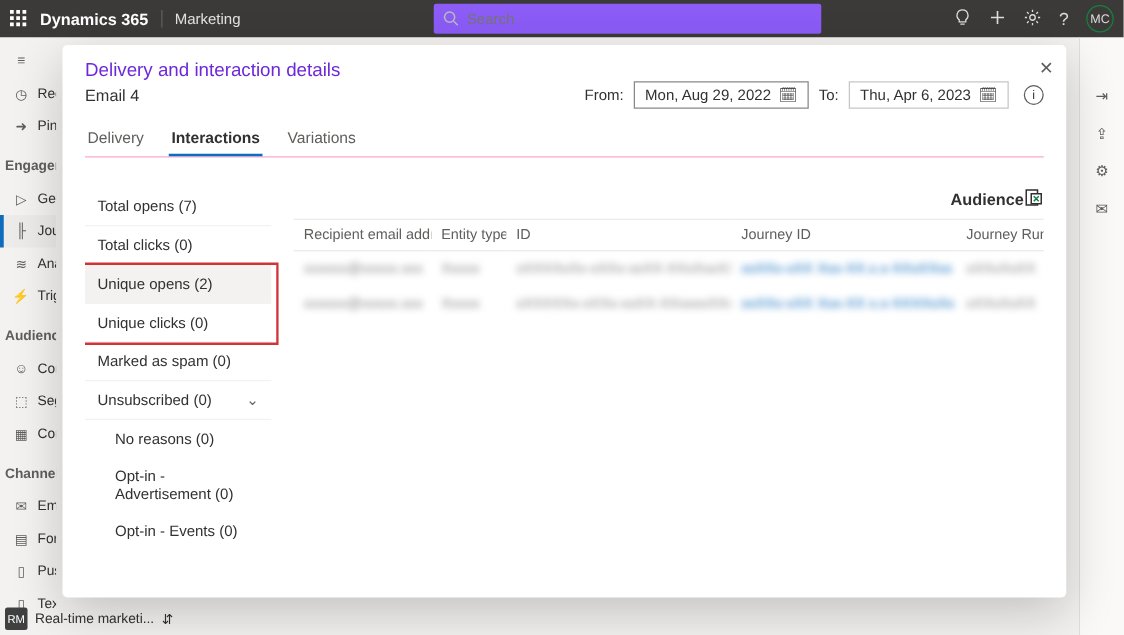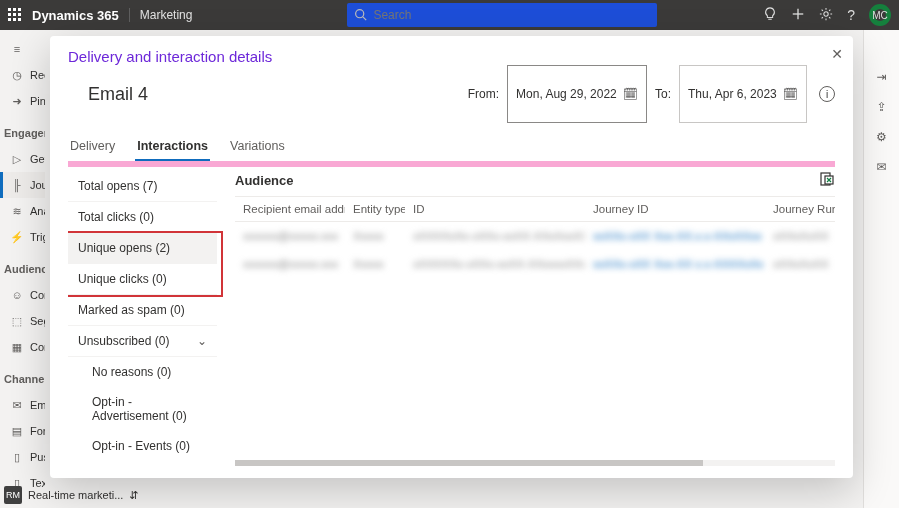--- a/index.html
+++ b/index.html
@@ -6,66 +6,66 @@
   body { width: 899px; height: 508px; overflow: hidden; background: #f3f2f1; color: #323130; font-size: 12px; position: relative; }
 
   
   .topbar { background: #3b3a39; color: #fff; height: 30px; display: flex; align-items: center; padding: 0 8px; gap: 25px; }
   .topbar .brand { display: flex; align-items: center; gap: 10px; }
   .waffle { width: 14px; height: 14px; display: grid; grid-template-columns: repeat(3,3px); grid-template-rows: repeat(3,3px); gap: 2px; }
   .waffle span { background: #fff; }
   .brand-text { font-weight: 600; font-size: 13px; }
   .sub-text { font-size: 12px; opacity: .85; border-left: 1px solid #666; padding-left: 10px; }
   .search { flex: 0 0 310px; margin-left: 130px; }
-  .search input { width: 100%; border: none; background: #1d4ed8; color: #fff; height: 24px; padding: 0 8px 0 26px; font-size: 12px; border-radius: 2px; }
+  .search input { width: 100%; border: none; background: #8b5cf6; color: #fff; height: 24px; padding: 0 8px 0 26px; font-size: 12px; border-radius: 2px; }
   .search { position: relative; }
   .search .sicon { position: absolute; left: 7px; top: 5px; color: #bbb; }
   .topbar .right { margin-left: auto; display: flex; align-items: center; gap: 14px; color: #ddd; }
-  .avatar { width: 22px; height: 22px; border-radius: 50%; border: 5px solid #15803d; display: flex; align-items: center; justify-content: center; font-size: 10px; }
+  .avatar { width: 22px; height: 22px; border-radius: 50%; border: 1px solid #15803d; display: flex; align-items: center; justify-content: center; font-size: 10px; }
 
   
   .shell { display: flex; height: calc(508px - 30px); }
   .leftnav { width: 45px; background: #f3f2f1; padding-top: 6px; overflow: hidden; }
   .leftnav .row { display: flex; align-items: center; height: 26px; padding-left: 10px; font-size: 11px; color: #323130; white-space: nowrap; gap: 6px; }
   .leftnav .hdr { font-weight: 600; color: #605e5c; padding-left: 4px; margin-top: 6px; }
   .leftnav .row.active { background: #edebe9; border-left: 3px solid #0F6CBD; padding-left: 7px; }
   .leftnav svg, .leftnav .glyph { width: 14px; flex: 0 0 14px; text-align: center; color: #605e5c; }
 
   .main-behind { flex: 1; background: #f3f2f1; position: relative; }
   .main-behind .toolbar { height: 36px; display: flex; justify-content: flex-end; align-items: center; padding-right: 10px; color: #605e5c; font-size: 12px; }
 
   
   .rightrail { width: 36px; background: #faf9f8; border-left: 1px solid #e1dfdd; display: flex; flex-direction: column; align-items: center; gap: 16px; padding-top: 40px; color: #605e5c; }
 
   
   .modal { position: absolute; left: 50px; top: 36px; right: 46px; bottom: 30px; background: #fff; border-radius: 4px; box-shadow: 0 12px 40px rgba(0,0,0,.2); display: flex; flex-direction: column; padding: 12px 18px; }
   .modal-title { font-size: 15px; color: #6d28d9; }
   .close { position: absolute; right: 10px; top: 10px; color: #605e5c; cursor: pointer; font-size: 14px; }
   .modal-subhead { display: flex; align-items: center; margin-bottom: 10px; }
-  .email-name { font-size: 18px; color: #323130; margin-left: 20px; }
+  .email-name { font-size: 13px; color: #323130; }
   .daterange { margin-left: auto; display: flex; align-items: center; gap: 8px; font-size: 12px; }
   .daterange .lbl { color: #323130; }
-  .datebox { border: 1px solid #8a8886; padding: 21px 8px; display: flex; align-items: center; gap: 6px; font-size: 12px; }
+  .datebox { border: 1px solid #8a8886; padding: 3px 8px; display: flex; align-items: center; gap: 6px; font-size: 12px; }
   .datebox.plain { border-color: #c8c6c4; }
   .info { width: 16px; height: 16px; border: 1px solid #605e5c; border-radius: 50%; display: flex; align-items: center; justify-content: center; font-size: 10px; margin-left: 4px; }
 
-  .tabs { display: flex; gap: 18px; border-bottom: 6px solid #f9a8d4; margin-bottom: 4px; }
+  .tabs { display: flex; gap: 18px; border-bottom: 1px solid #f9a8d4; margin-bottom: 24px; }
   .tab { padding: 6px 2px; font-size: 12.5px; color: #605e5c; cursor: pointer; }
   .tab.active { color: #323130; font-weight: 600; border-bottom: 2px solid #0F6CBD; }
 
   .modal-body { display: flex; flex: 1; overflow: hidden; }
   .metrics { width: 190px; padding-right: 6px; overflow-y: auto; }
   .metric { padding: 8px 10px; font-size: 12px; color: #323130; border-bottom: 1px solid #f3f2f1; cursor: pointer; display: flex; align-items: center; }
   .metric .chev { margin-left: auto; color: #605e5c; }
   .metric.sub { padding-left: 24px; font-size: 12px; color: #323130; border-bottom: none; }
   .highlight { position: relative; }
   .highlight::before { content: ""; position: absolute; left: -6px; right: -6px; top: -2px; bottom: -2px; border: 2px solid #d13438; pointer-events: none; }
   .metric.selected { background: #f3f2f1; }
 
-  .audience { flex: 1; padding-left: 12px; display: flex; flex-direction: column; }
+  .audience { flex: 1; padding-left: 12px; display: flex; flex-direction: column; align-items: flex-end; }
   .aud-head { display: flex; align-items: center; margin-bottom: 6px; }
   .aud-title { font-size: 13px; font-weight: 600; }
   .aud-icon { margin-left: auto; color: #323130; }
   table { width: 100%; border-collapse: collapse; table-layout: fixed; }
   th { text-align: left; font-weight: 400; color: #605e5c; font-size: 11.5px; padding: 6px 8px; border-top: 1px solid #edebe9; border-bottom: 1px solid #edebe9; white-space: nowrap; overflow: hidden; }
   td { padding: 8px 8px; font-size: 11.5px; }
   .blur { filter: blur(3px); color: #888; white-space: nowrap; overflow: hidden; }
   .blur.link { color: #0F6CBD; }
 
   

